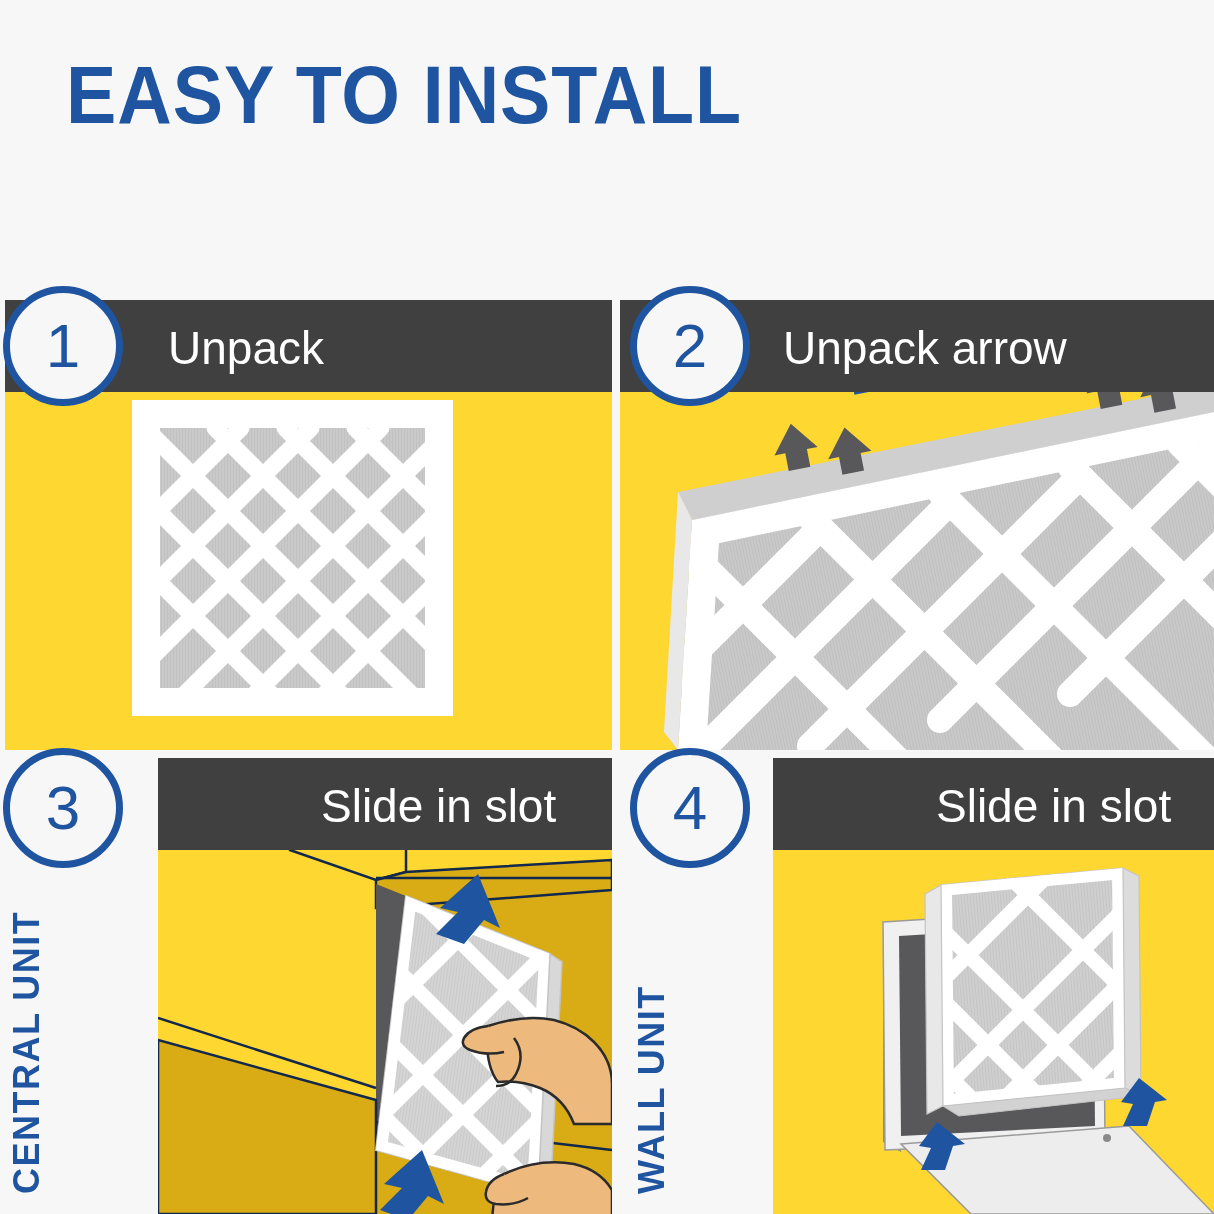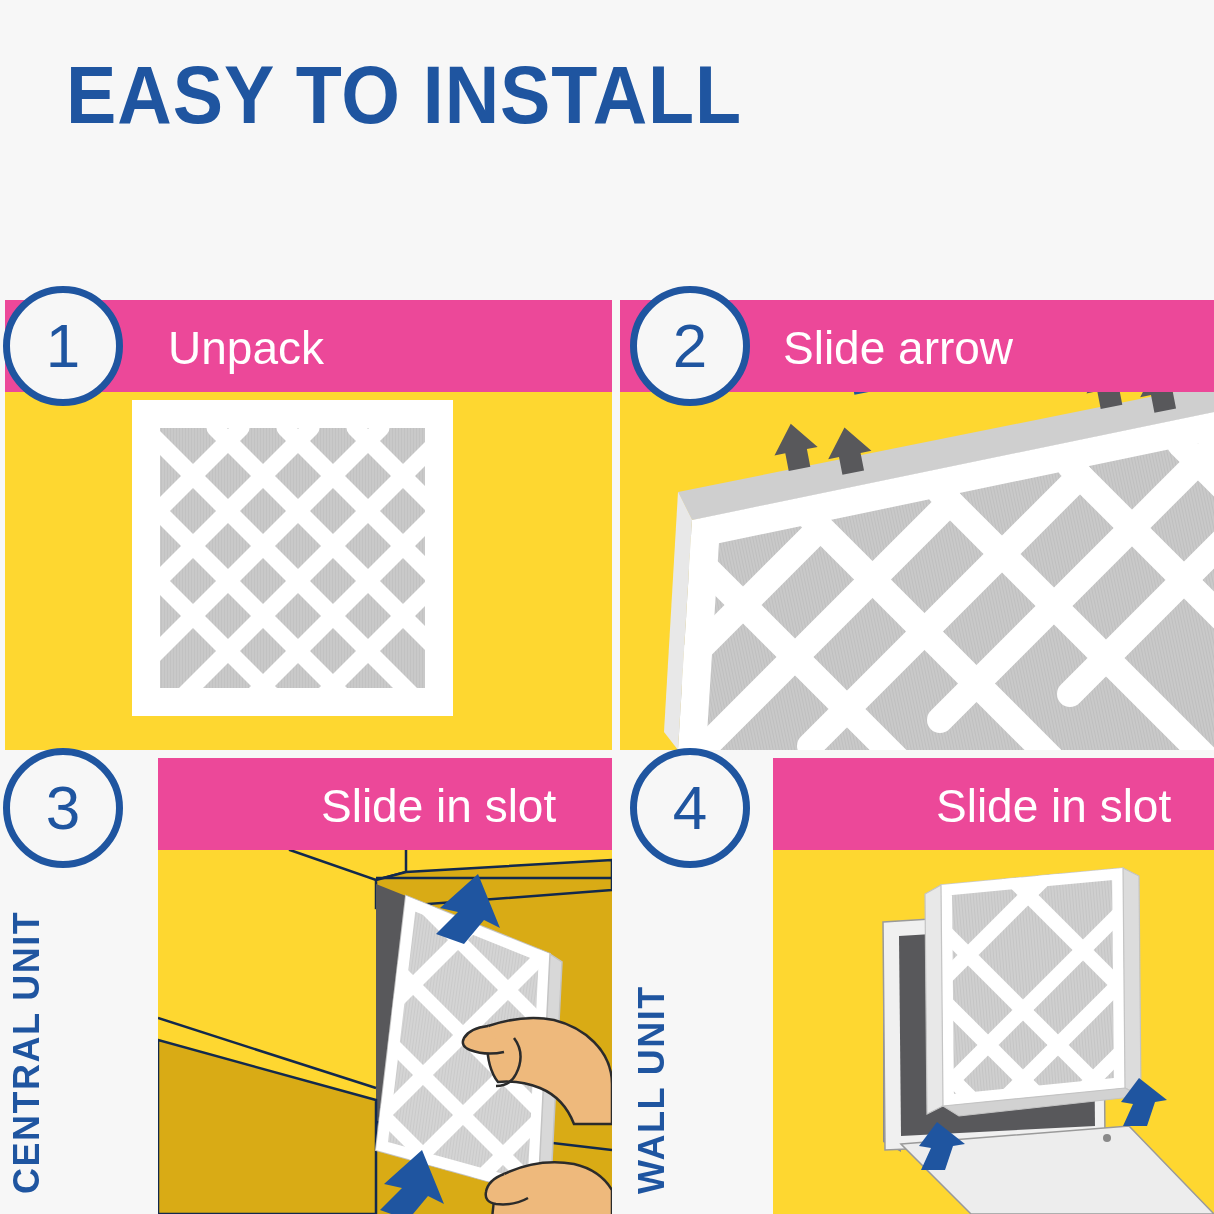--- a/index.html
+++ b/index.html
@@ -27,21 +27,21 @@
 
   
   .panel{ position:absolute; }
   #panel-1{ left:5px;   top:300px; width:607px; height:450px; }
   #panel-2{ left:620px; top:300px; width:594px; height:450px; }
   #panel-3{ left:5px;   top:758px; width:607px; height:456px; }
   #panel-4{ left:620px; top:758px; width:594px; height:456px; }
 
   .panel-header{
     position:absolute; left:0; top:0; height:96px; width:100%;
-    background:#ec4899;
+    background:#404040;
     display:flex; align-items:center;
   }
   .panel-header .step-label{
     color:#ffffff;
     font-size:46px;
     line-height:46px;
     font-weight:normal;
     margin-left:163px;
     white-space:nowrap;
   }
@@ -139,21 +139,21 @@
         <line x1="586" y1="36" x2="320" y2="302"></line>
       </g>
 
       <rect x="141" y="22" width="293" height="288" fill="none" stroke="#ffffff" stroke-width="28"></rect>
     </svg>
   </div>
 </div>
 
 <div class="panel" id="panel-2">
   <div class="panel-header">
-    <span class="step-label">Slide arrow</span>
+    <span class="step-label">Unpack arrow</span>
   </div>
   <div class="step-badge">2</div>
   <div class="panel-body">
     <svg class="scene" viewBox="0 0 594 358" preserveAspectRatio="none">
       <defs>
         <pattern id="pleat2" width="3" height="3" patternUnits="userSpaceOnUse" patternTransform="rotate(-12)">
           <rect width="3" height="3" fill="#c9c9c9"></rect>
           <rect width="1" height="3" fill="#bfbfbf"></rect>
         </pattern>
         <clipPath id="face2">

